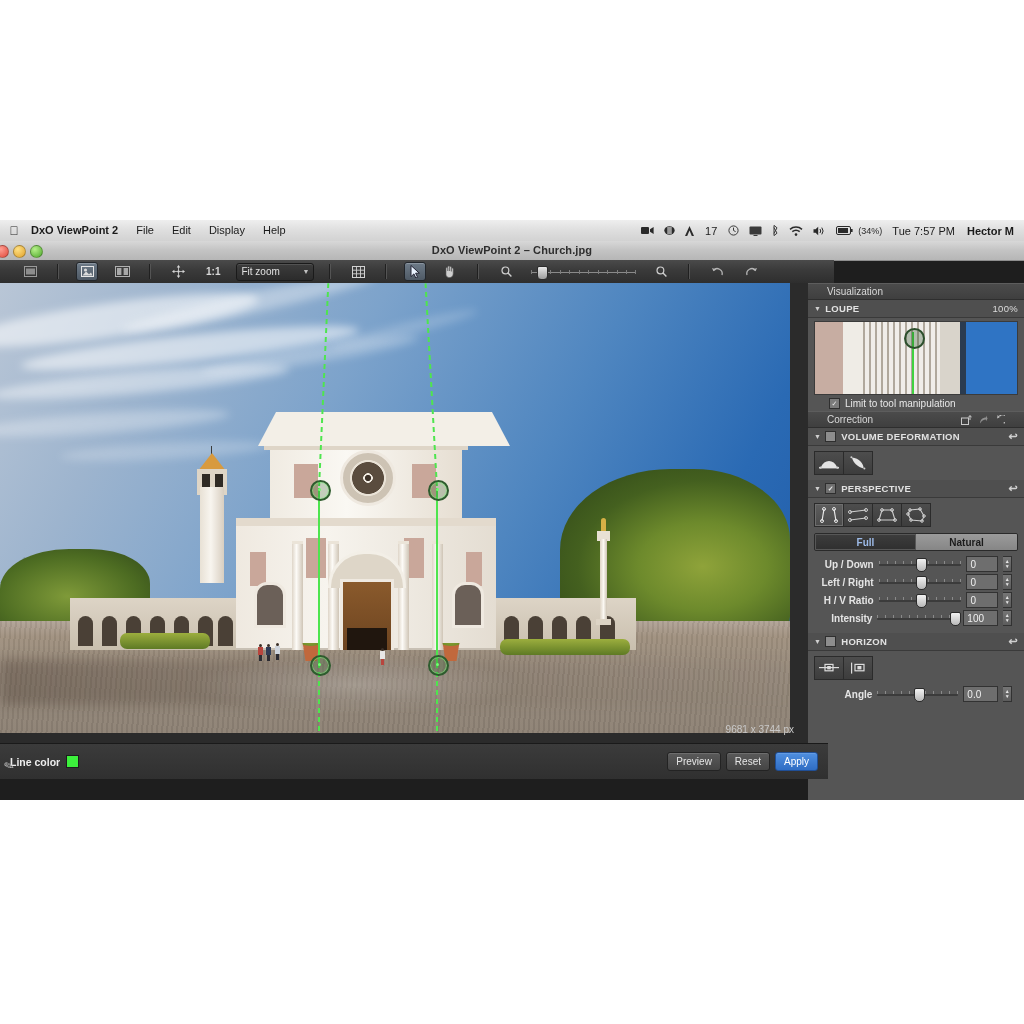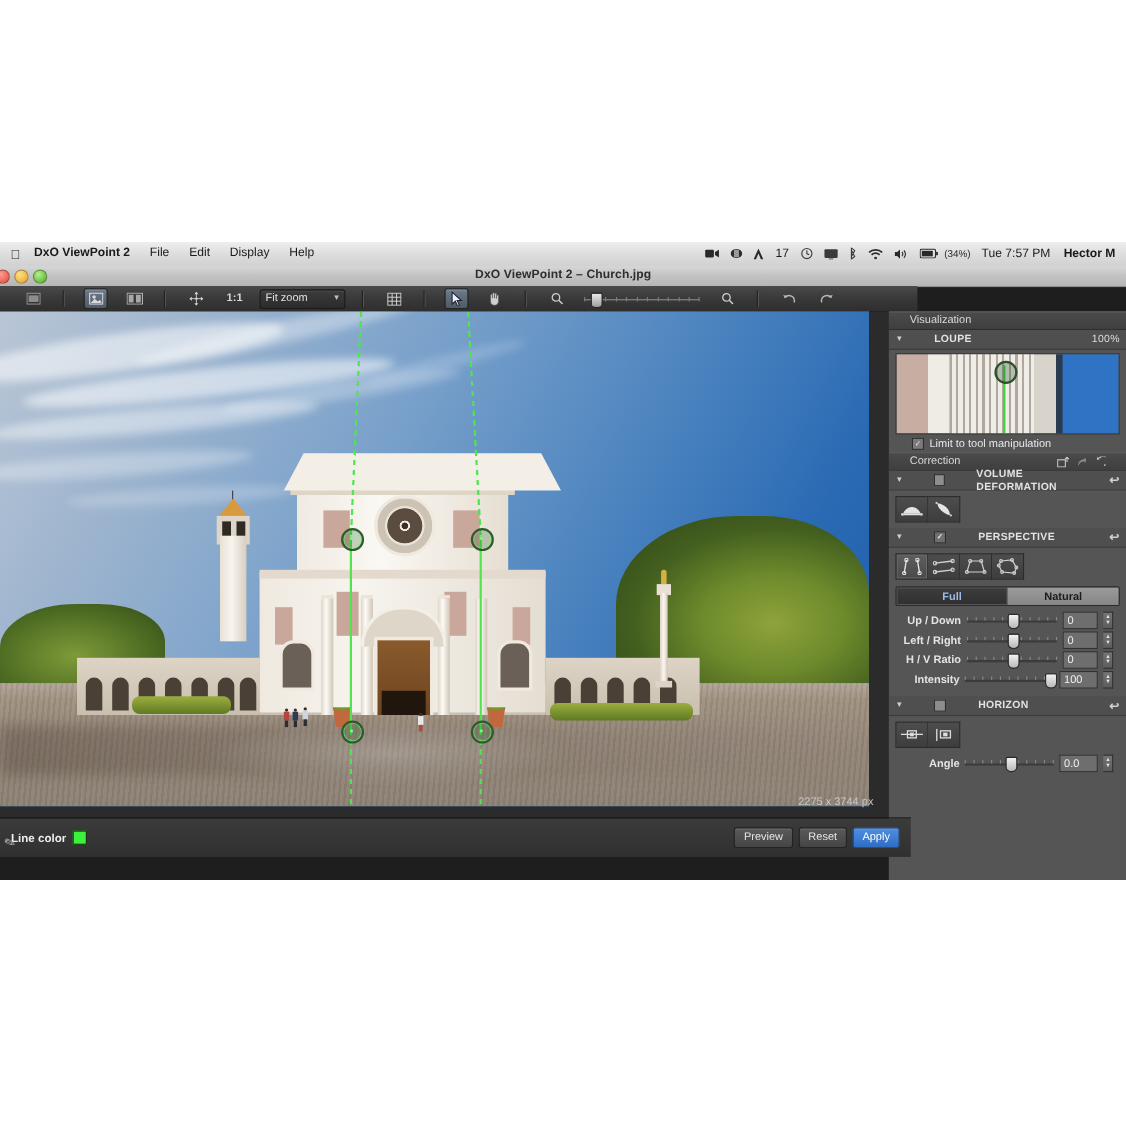--- a/index.html
+++ b/index.html
@@ -142,21 +142,21 @@
 
   .imgsize{position:absolute;right:14px;bottom:8px;color:#c9c9c9;font-size:10px;}
 
   
   .rpanel{position:absolute;left:808px;top:63px;width:216px;height:517px;background:#555555;overflow:hidden;}
   .sect-title{height:15px;line-height:15px;padding:0 19px;font-size:10px;color:#d9d9d9;
     background:linear-gradient(to bottom,#4b4b4b,#3f3f3f);border-bottom:1px solid #2e2e2e;
     border-top:1px solid #5d5d5d;display:flex;align-items:center;}
   .sect-title .sp{margin-left:auto;display:flex;gap:6px;align-items:center;}
   .grp-head{height:17px;display:flex;align-items:center;padding:0 6px;font-size:9.5px;
-    color:#e2e2e2;font-weight:bold;letter-spacing:.3px;background:#4f4f4f;border-bottom:1px solid #3a3a3a;gap:24px;}
+    color:#e2e2e2;font-weight:bold;letter-spacing:.3px;background:#4f4f4f;border-bottom:1px solid #3a3a3a;}
   .tri{font-size:7px;margin-right:4px;color:#cfcfcf;}
   .chk{width:9px;height:9px;margin-right:5px;background:#6f6f6f;border:1px solid #2f2f2f;
     display:flex;align-items:center;justify-content:center;font-size:7px;color:#e9e9e9;line-height:1;}
   .chk.sq{background:#8d8d8d;}
   .pct{margin-left:auto;font-size:9.5px;color:#dcdcdc;font-weight:normal;}
   .reset-arc{margin-left:auto;color:#cfcfcf;font-size:11px;}
 
   .loupe{margin:3px 6px 0 6px;height:72px;border:1px solid #3b3b3b;position:relative;overflow:hidden;
     background:linear-gradient(to right,#c7ada2 0 14%,#efece6 14% 24%,#ded8cf 24% 62%,#d9d4cb 62% 72%,#6b7a86 72% 74%,#2f74c4 74% 100%);}
   .loupe .stripes{position:absolute;left:24%;top:0;width:38%;height:100%;
@@ -515,21 +515,21 @@
 
       <div class="guide" style="left:436px;top:0;height:450px;">
         <div class="seg-d" style="top:0;height:205px;transform:rotate(-3.2deg);transform-origin:bottom center;"></div>
         <div class="seg-s" style="top:205px;height:175px;"></div>
         <div class="seg-d" style="top:380px;height:70px;"></div>
         <div class="handle" style="left:-8px;top:197px;"></div>
         <div class="handle" style="left:-8px;top:372px;"></div>
       </div>
     </div>
 
-    <div class="imgsize">2275 x 3744 px</div>
+    <div class="imgsize">9681 x 3744 px</div>
   </div>
 
   <div class="rpanel">
 
     <div class="sect-title">
       <span>Visualization</span>
     </div>
 
     <div class="grp-head">
       <span class="tri">▼</span>

